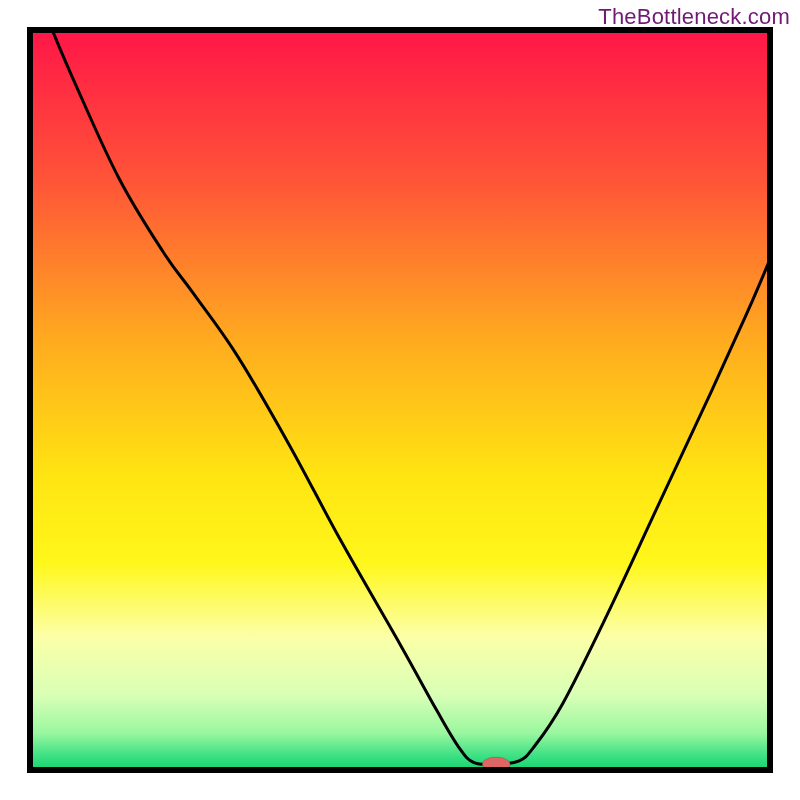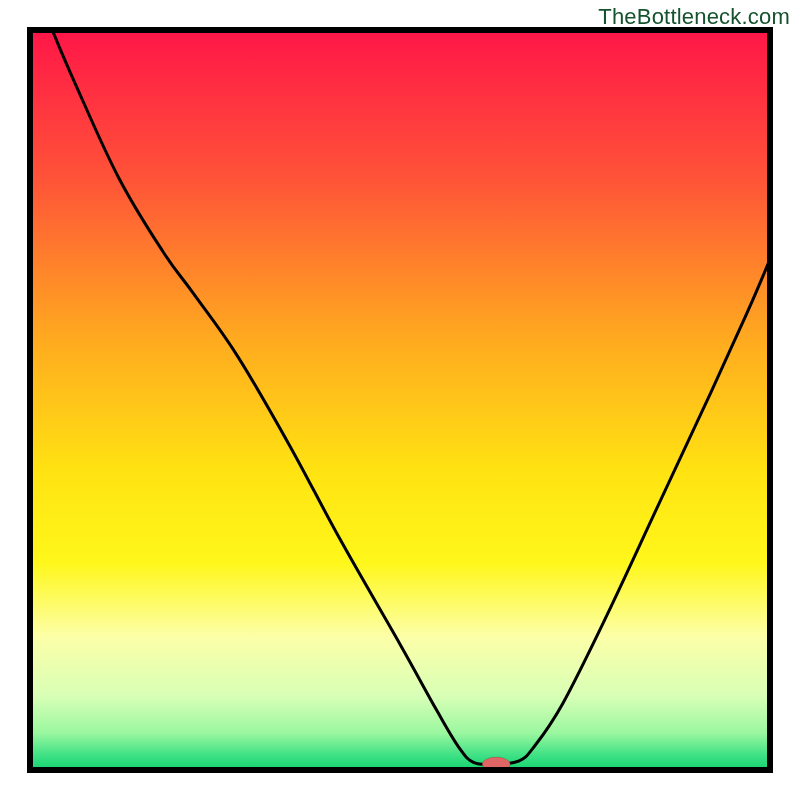--- a/index.html
+++ b/index.html
@@ -14,21 +14,21 @@
     position: relative;
     width: 800px;
     height: 800px;
   }
   .watermark {
     position: absolute;
     top: 4px;
     right: 10px;
     font-family: Arial, Helvetica, sans-serif;
     font-size: 22px;
-    color: #14532d;
+    color: #701a75;
     letter-spacing: 0.2px;
     z-index: 5;
   }
   svg {
     display: block;
   }
 </style>
 </head>
 <body>
 

